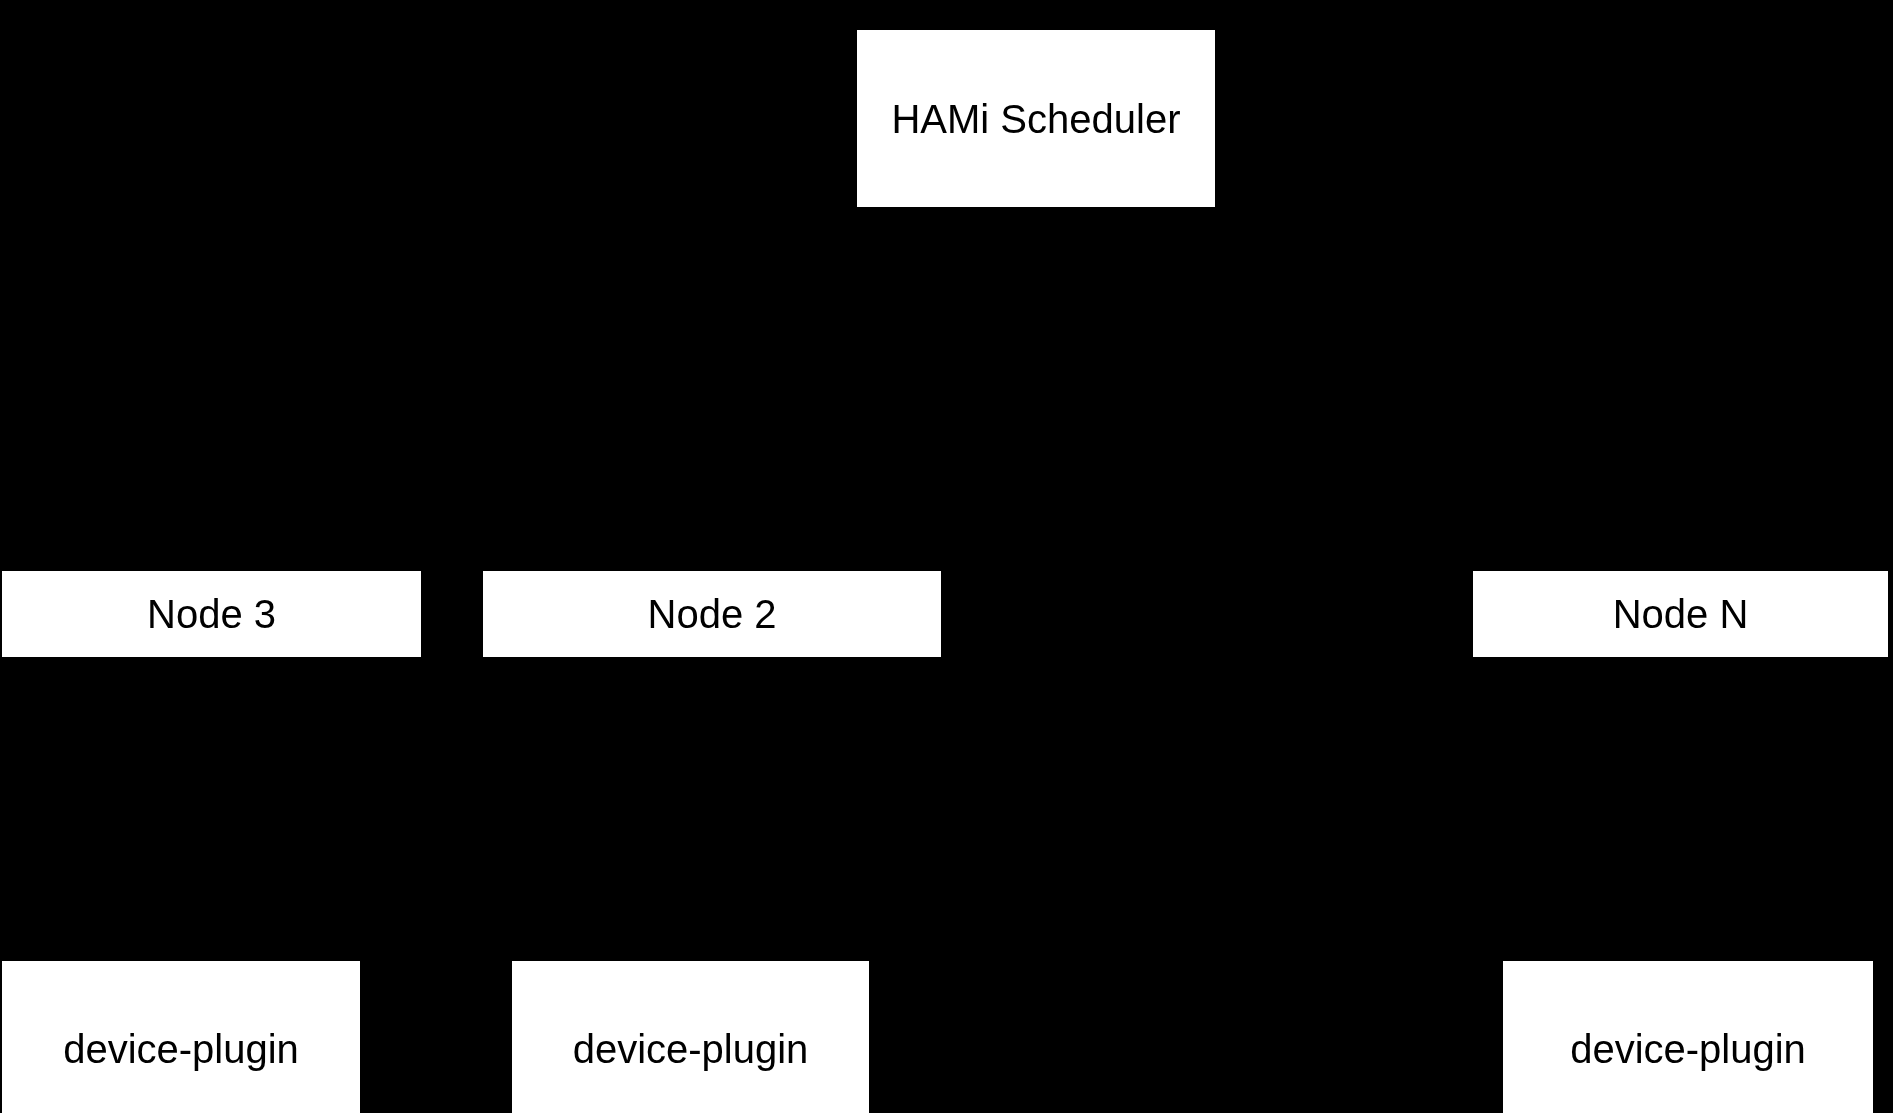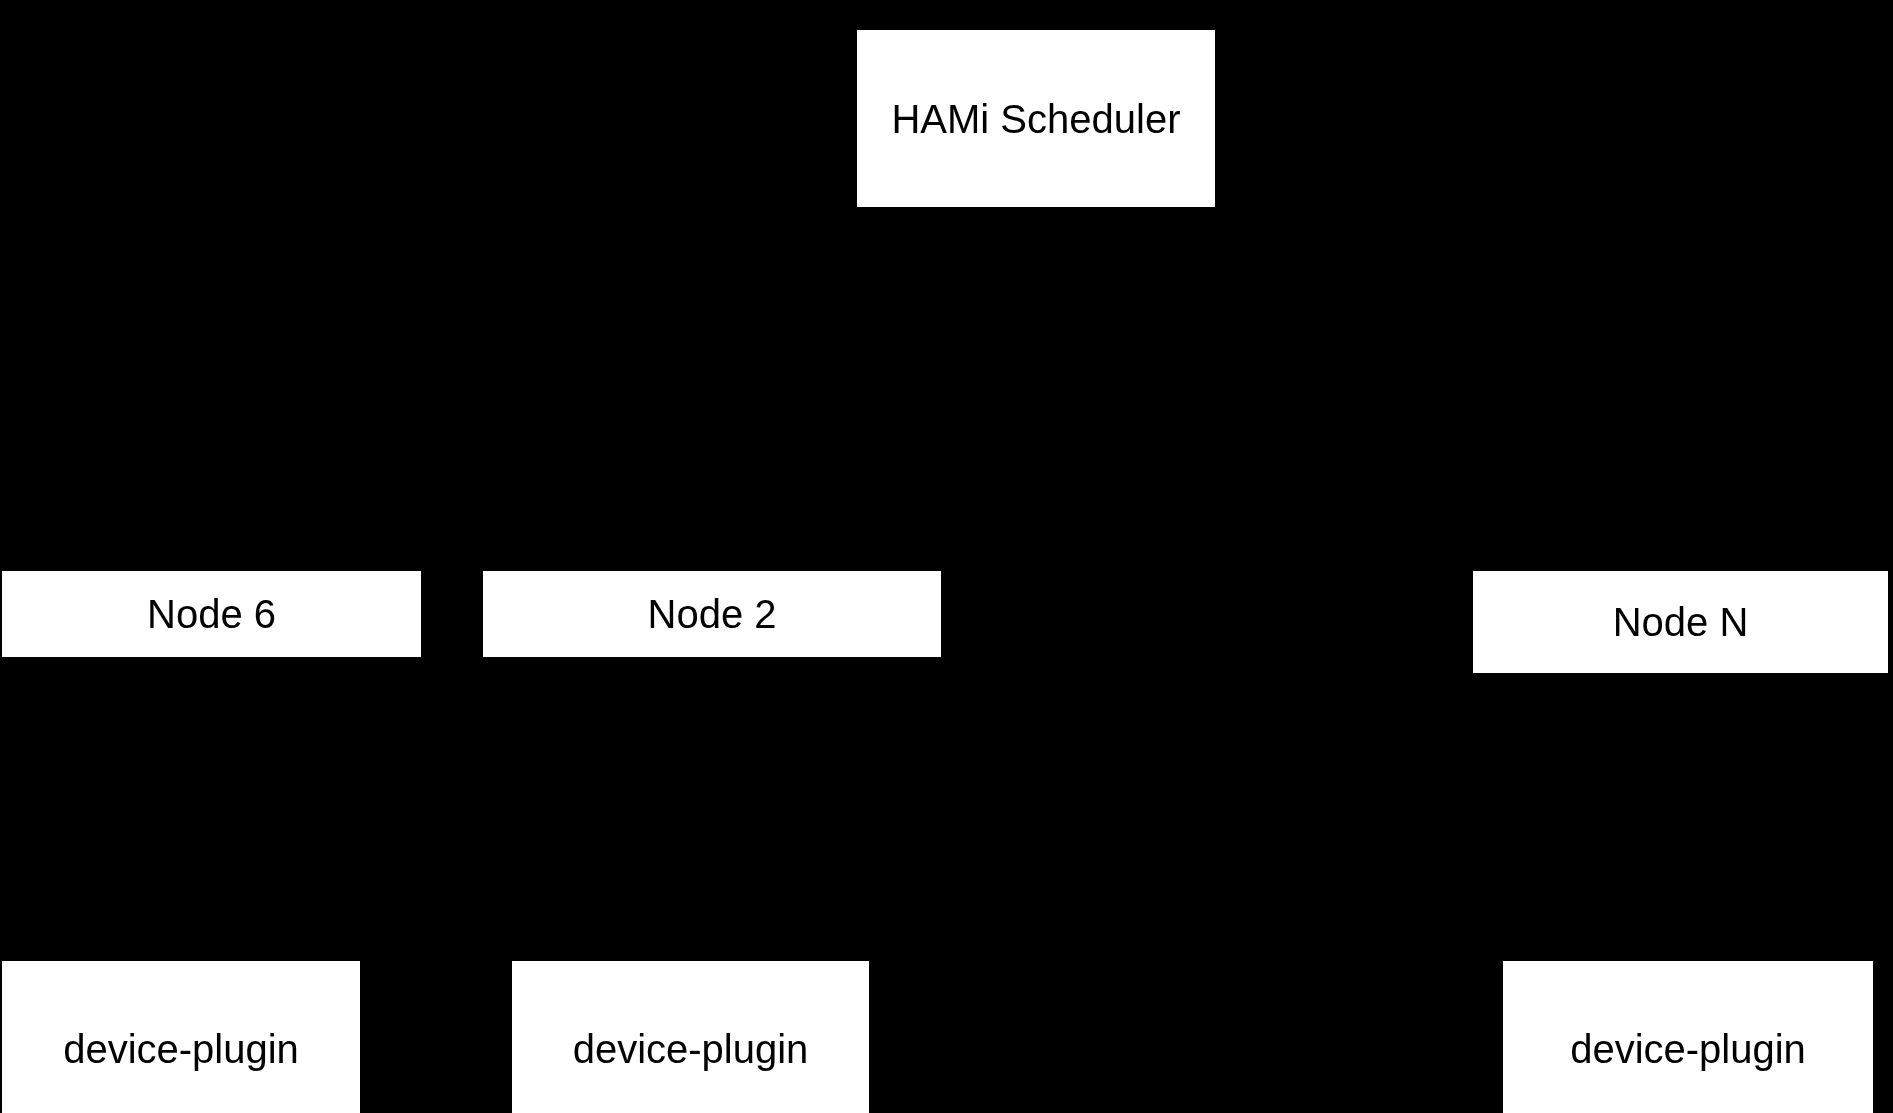--- a/index.html
+++ b/index.html
@@ -25,37 +25,37 @@
     justify-content: center;
     font-size: 40px;
     line-height: 1;
     white-space: nowrap;
   }
   
   .box.scheduler { left: 857px; top: 2px;  width: 358px; height: 177px; }
   
   .box.node-1    { left: 2px;    top: 543px; width: 419px; height: 86px; }
   .box.node-2    { left: 483px;  top: 543px; width: 458px; height: 86px; }
-  .box.node-n    { left: 1473px; top: 543px; width: 415px; height: 102px; }
+  .box.node-n    { left: 1473px; top: 543px; width: 415px; height: 86px; }
   
   .box.dp-1      { left: 2px;    top: 933px; width: 358px; height: 176px; }
   .box.dp-2      { left: 512px;  top: 933px; width: 357px; height: 176px; }
   .box.dp-3      { left: 1503px; top: 933px; width: 370px; height: 176px; }
 </style>
 </head>
 <body>
 
 <div id="canvas">
 
   <div class="box scheduler">
     <span>HAMi Scheduler</span>
   </div>
 
   <div class="box node-1">
-    <span>Node 6</span>
+    <span>Node 3</span>
   </div>
 
   <div class="box node-2">
     <span>Node 2</span>
   </div>
 
   <div class="box node-n">
     <span>Node N</span>
   </div>
 

